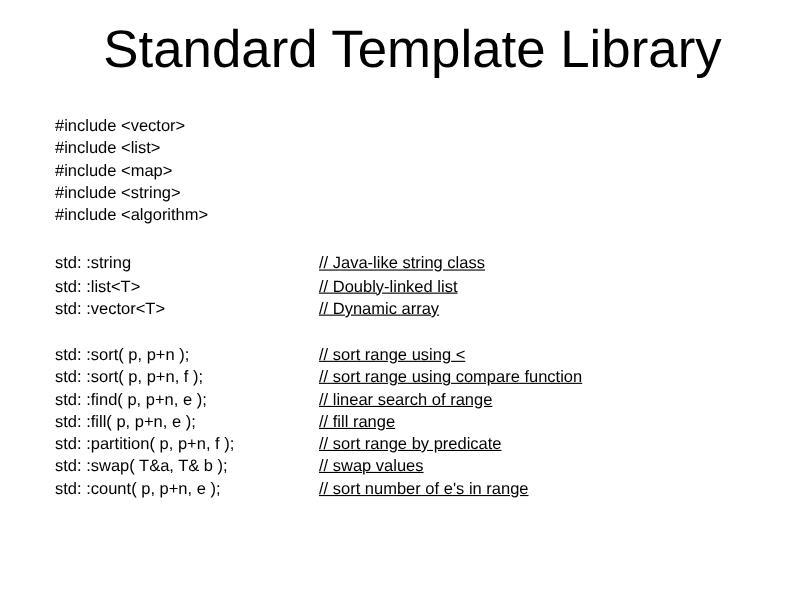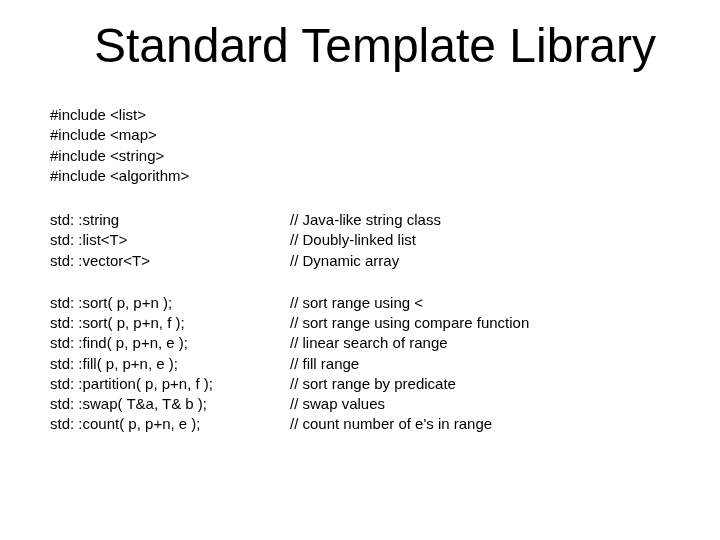--- a/index.html
+++ b/index.html
@@ -37,29 +37,31 @@
       line-height: 1.35;
     }
     .col-left {
       width: 240px;
       flex-shrink: 0;
       white-space: nowrap;
     }
     .col-right {
       flex: 1;
       white-space: nowrap;
+      text-decoration: underline;
     }
   </style>
 </head>
 <body>
 
 <div class="slide">
   <h1 class="title">Standard Template Library</h1>
 
   <div class="includes">
+    <div>#include &lt;vector&gt;</div>
     <div>#include &lt;list&gt;</div>
     <div>#include &lt;map&gt;</div>
     <div>#include &lt;string&gt;</div>
     <div>#include &lt;algorithm&gt;</div>
   </div>
 
   <div class="table-block">
     <div class="row">
       <div class="col-left">std: :string</div>
       <div class="col-right">// Java-like string class</div>
@@ -94,16 +96,16 @@
     <div class="row">
       <div class="col-left">std: :partition( p, p+n, f );</div>
       <div class="col-right">// sort range by predicate</div>
     </div>
     <div class="row">
       <div class="col-left">std: :swap( T&amp;a, T&amp; b );</div>
       <div class="col-right">// swap values</div>
     </div>
     <div class="row">
       <div class="col-left">std: :count( p, p+n, e );</div>
-      <div class="col-right">// count number of e's in range</div>
+      <div class="col-right">// sort number of e's in range</div>
     </div>
   </div>
 </div>
 
 </body></html>

